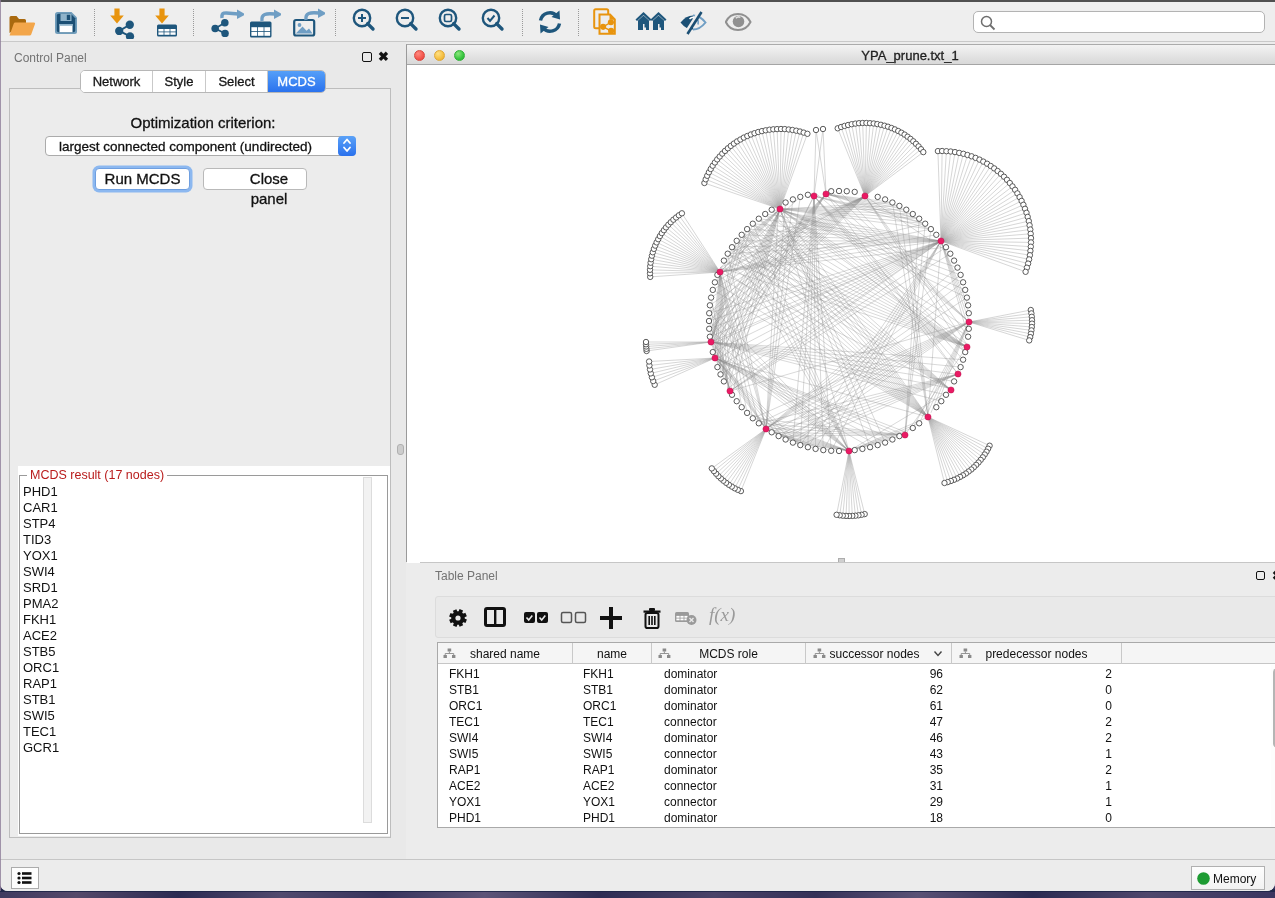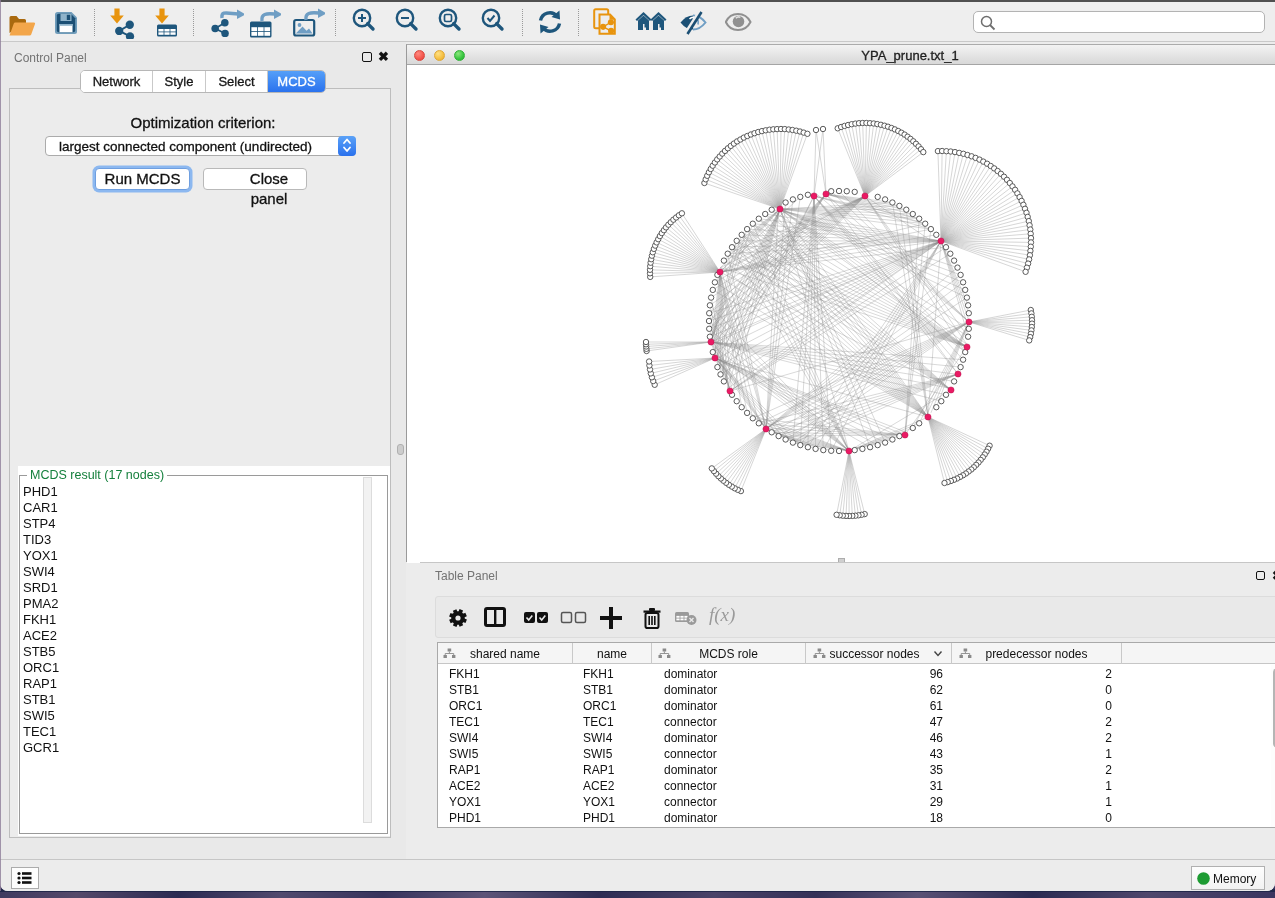--- a/index.html
+++ b/index.html
@@ -42,21 +42,21 @@
              background:linear-gradient(#5ba2f8,#2a71ed); border-radius:4px; }
   .chev { position:absolute; left:4px; width:10px; height:10px; }
   .btn { position:absolute; height:22px; background:#fff; border:1px solid #b9b9b9;
          border-radius:4px; font-size:15px; color:#111; text-align:center; line-height:20px; }
   #runbtn { left:95px; top:126px; width:95px; box-shadow:0 0 0 2.5px #8cb8f0; border-color:#6f9fe0; }
   #closebtn { left:203px; top:126px; width:104px;padding-left:28px; }
   #fieldset { position:absolute; left:18px; top:424px; width:372px; height:370px; background:#fff; }
   #fsborder { position:absolute; left:1px; top:9px; width:369px; height:359px;
               border:1px solid #9a9a9a; }
   #fslegend { position:absolute; left:9px; top:2px; background:#fff; padding:0 3px;
-              font-size:12.5px; color:#15803d; }
+              font-size:12.5px; color:#b91c1c; }
   #fslist { position:absolute; left:5px; top:18px; font-size:13px; color:#111; line-height:16px; }
   #fsscroll { position:absolute; right:18px; top:11px; width:9px; height:346px;
               background:#f2f2f2; border:1px solid #dcdcdc; }
   
   #vsplit { position:absolute; left:395px; top:42px; width:11px; height:817px; background:#e9e9e9; }
   
   #netframe { position:absolute; left:406px; top:44px; width:869px; height:518px;
               border-left:1px solid #9a9a9a; border-top:1px solid #ababab; background:#fff; }
   #nettitle { position:absolute; left:0; top:0; width:869px; height:20px;
               background:linear-gradient(#f3f3f3,#d8d8d8); border-bottom:1px solid #a5a5a5; }

